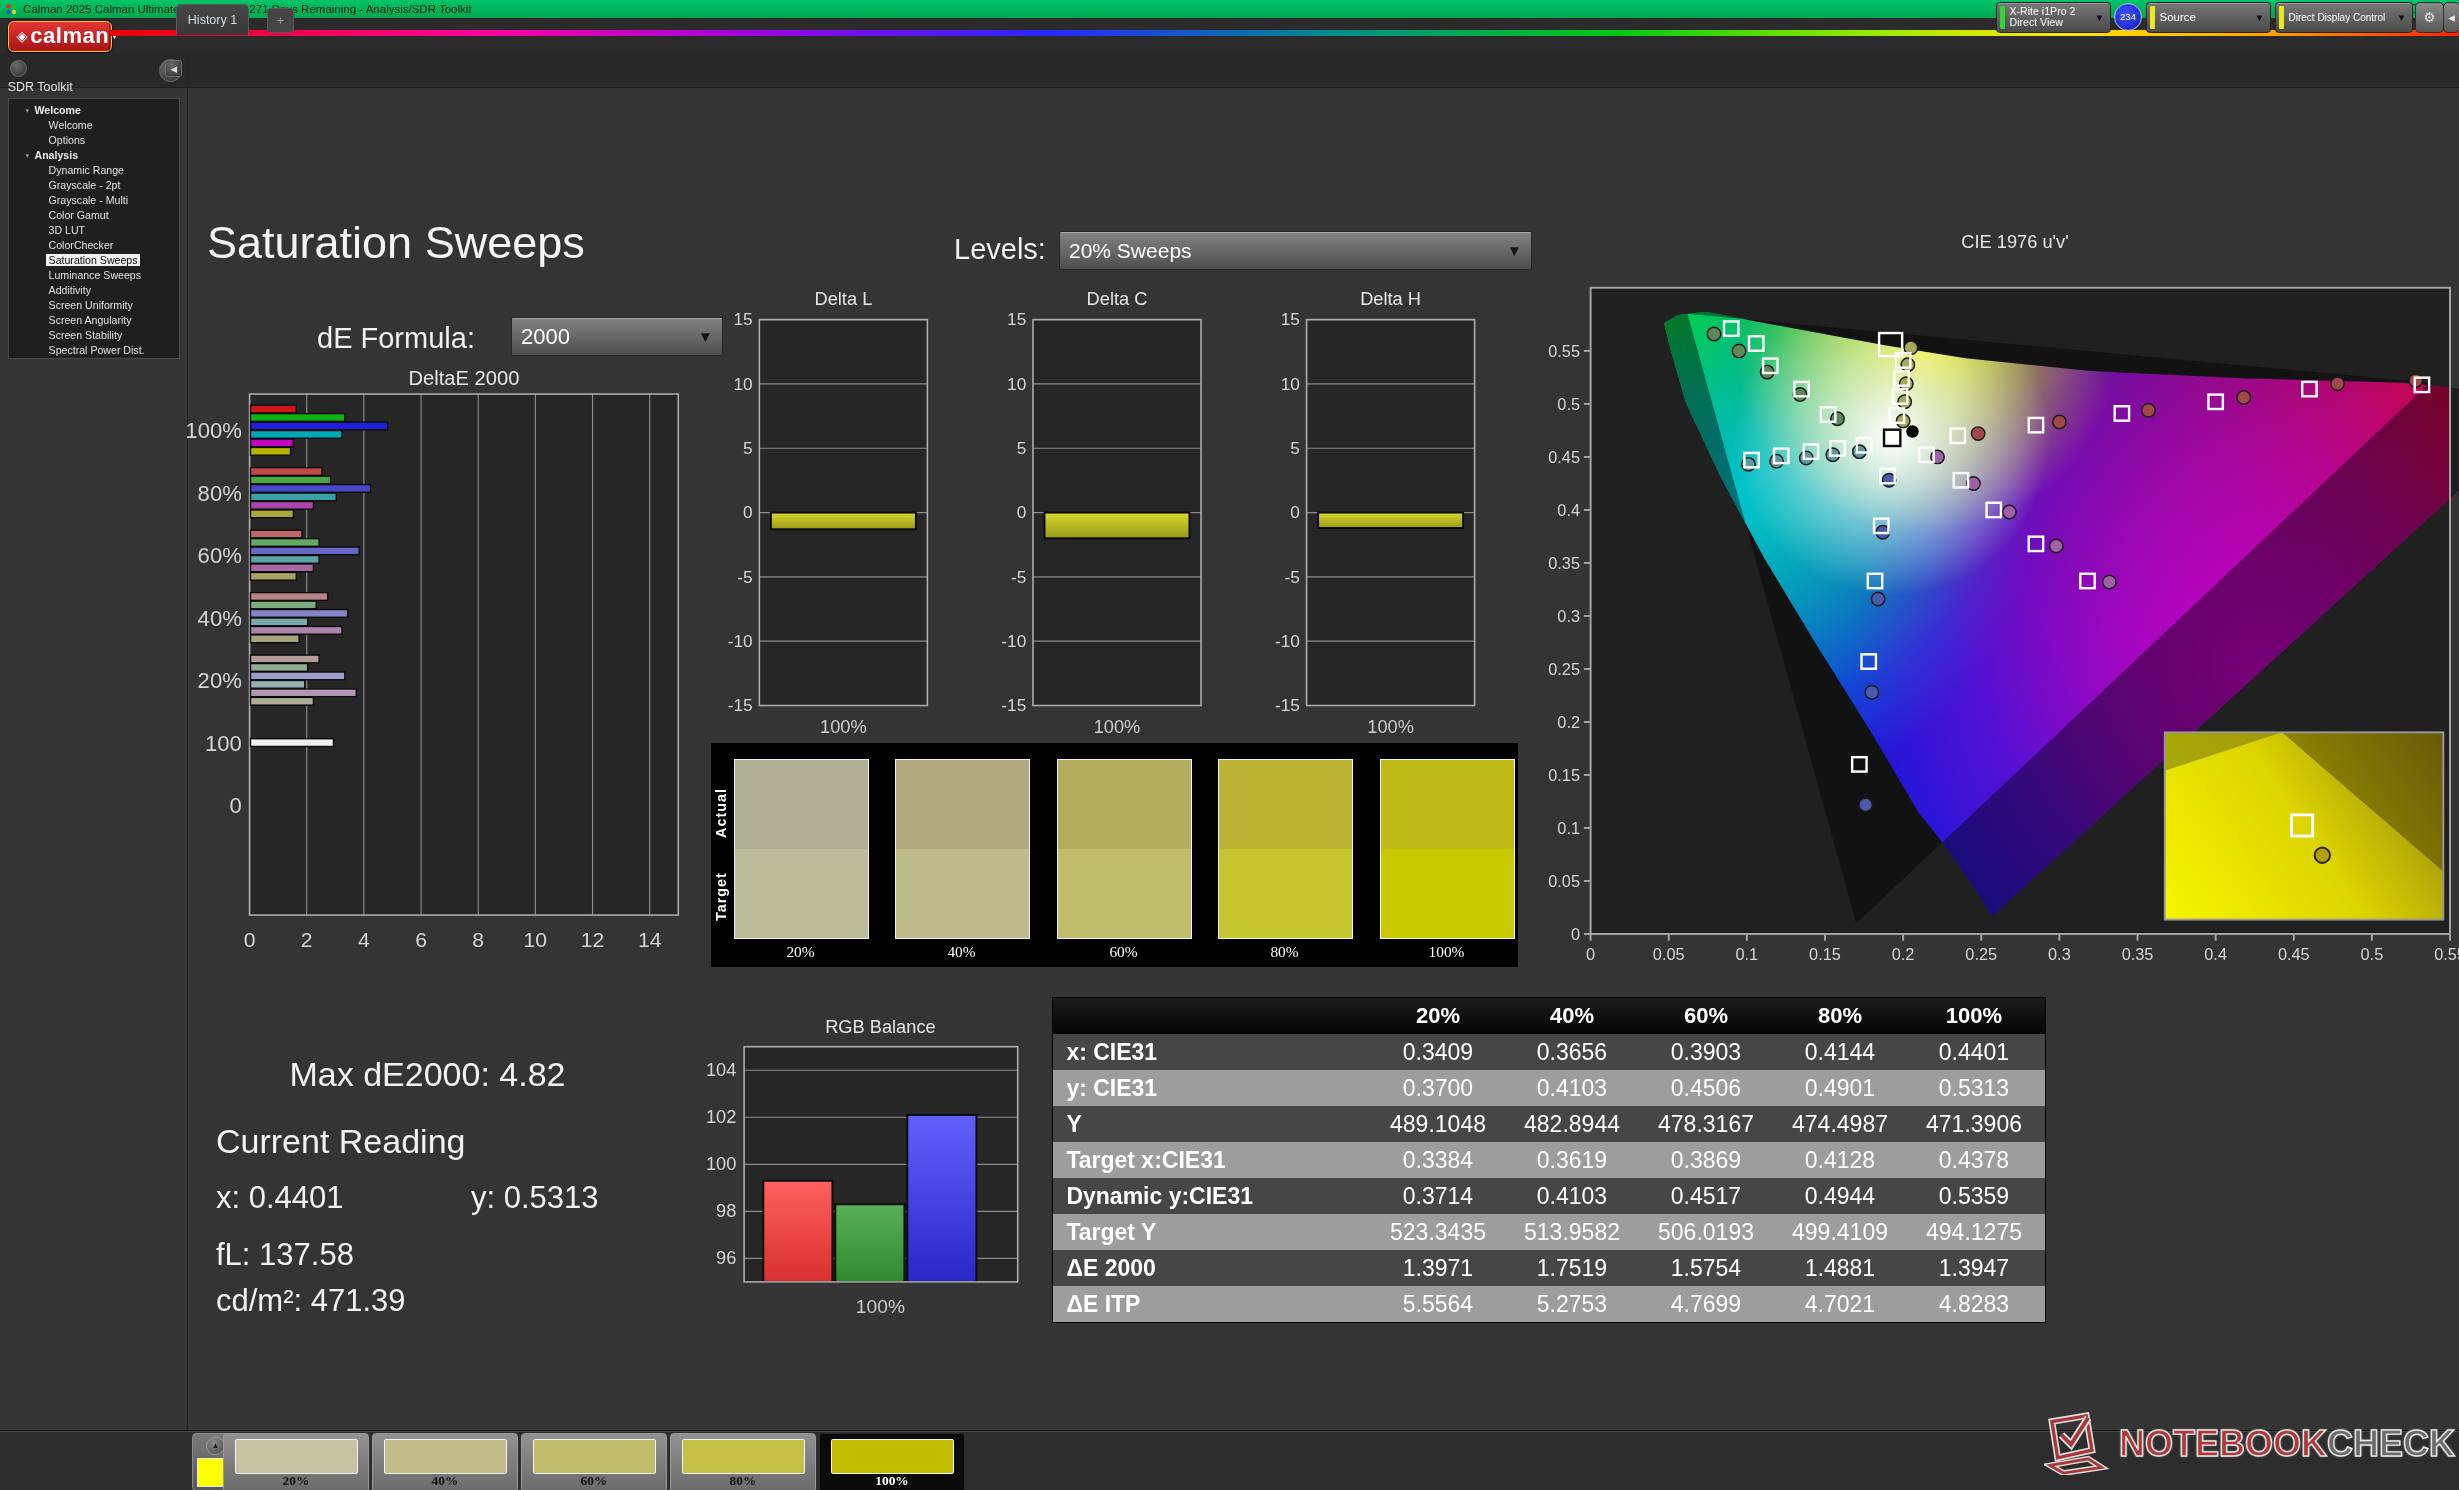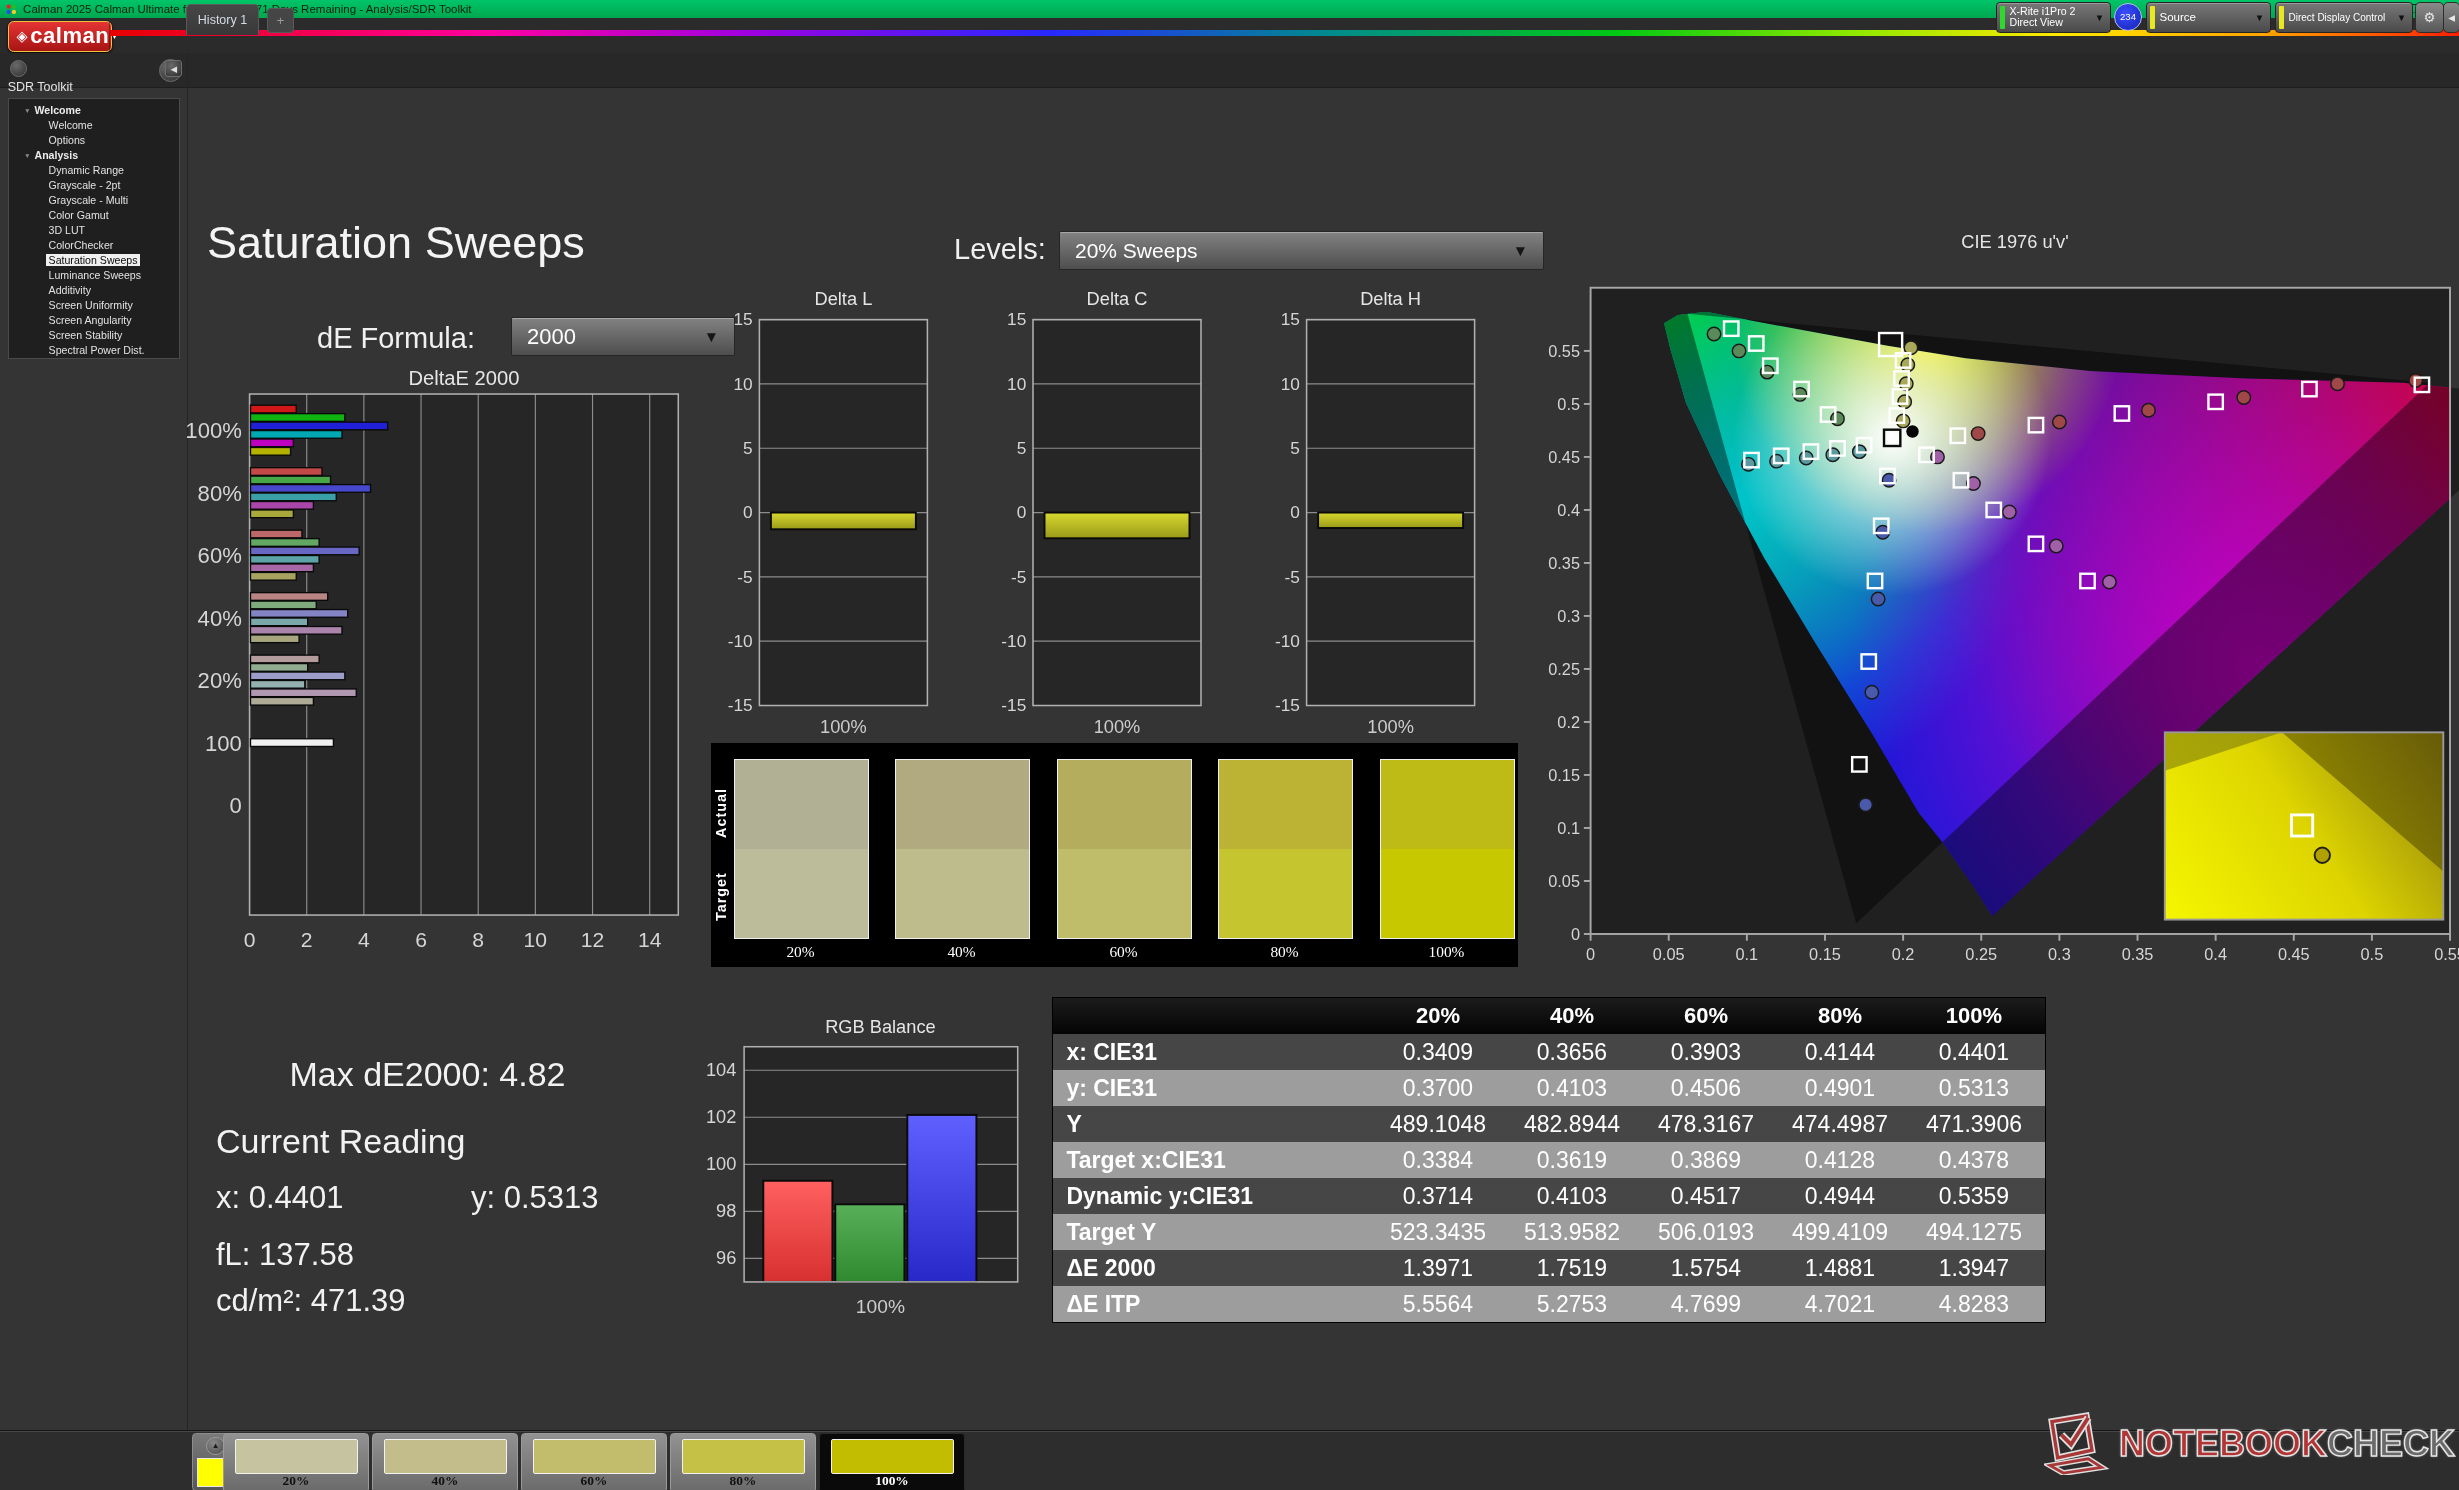--- a/index.html
+++ b/index.html
@@ -11,41 +11,41 @@
   
   .logobar{position:absolute;left:0;top:18px;width:2459px;height:35px;background:#2b2b2b}
   .calman-btn{position:absolute;left:7.7px;top:2.9px;width:102px;height:29px;border-radius:5.8px;background:linear-gradient(#e43434,#a81414);border:1px solid #f0c040;display:flex;align-items:center;color:#fff;box-shadow:0 1px 2.9px #000}
   .calman-btn .diamond{font-size:14.4px;margin:0 2.9px 0 7.7px}
   .calman-btn .ctext{font-size:22px;font-weight:bold;letter-spacing:0.5px}
   .calman-btn .drop{margin-left:auto;width:19px;height:100%;border-left:1px solid rgba(0,0,0,.35);display:flex;align-items:center;justify-content:center;font-size:8.6px}
   .rainbow{position:absolute;left:110px;top:11.5px;width:2349px;height:6.7px;background:linear-gradient(90deg,#e80000 0%,#ff00a0 16%,#a000e0 27%,#2828ff 40%,#008c8c 52%,#00c814 64%,#8ce800 74%,#ffe800 83%,#ffa000 92%,#ff1e00 100%)}
   
   .tabrow{position:absolute;left:0;top:53px;width:2459px;height:34px;background:#282828;border-bottom:1px solid #1e1e1e}
   .circle-btn{position:absolute;width:21px;height:21px;border-radius:50%;background:radial-gradient(circle at 35% 30%,#6a6a6a,#2e2e2e);border:1px solid #6e6e6e;color:#ddd;font-size:8.6px;display:flex;align-items:center;justify-content:center}
-  .htab{position:absolute;left:186px;top:3.8px;width:71px;height:30px;background:linear-gradient(#474747,#383838);border:1px solid #5a5a5a;border-bottom:none;border-radius:4.8px 4.8px 0 0;display:flex;align-items:center;justify-content:center;font-size:12.5px;color:#d4dce8}
+  .htab{position:absolute;left:176px;top:3.8px;width:71px;height:30px;background:linear-gradient(#474747,#383838);border:1px solid #5a5a5a;border-bottom:none;border-radius:4.8px 4.8px 0 0;display:flex;align-items:center;justify-content:center;font-size:12.5px;color:#d4dce8}
   .addtab{position:absolute;left:267px;top:7.7px;width:25px;height:23px;background:#454545;border:1px solid #5a5a5a;border-radius:3.8px;color:#999;font-size:13.4px;display:flex;align-items:center;justify-content:center}
   .mini-dd{position:absolute;top:1.9px;height:29px;background:linear-gradient(#787878,#4a4a4a);border:1px solid #242424;border-radius:3.8px;display:flex;align-items:center;color:#fff;box-shadow:inset 0 1px 0 rgba(255,255,255,.25)}
   .mini-dd .stripe{width:4.8px;height:23px;margin:0 4.8px 0 2.9px;border-radius:1px}
   .mini-dd .lines{font-size:10.6px;line-height:11.5px}
   .mini-dd .arr{margin-left:auto;margin-right:5.8px;color:#111;font-size:9.6px}
   .badge{position:absolute;width:26px;height:26px;border-radius:50%;background:radial-gradient(circle at 40% 35%,#3a50ff,#1420b4);border:1.9px solid #b8c4e8;color:#fff;font-size:9.6px;display:flex;align-items:center;justify-content:center}
   .sq-btn{position:absolute;top:1.9px;width:27px;height:29px;background:linear-gradient(#8a8a8a,#585858);border:1px solid #2e2e2e;border-radius:4.8px;color:#e8e8e8;display:flex;align-items:center;justify-content:center;font-size:13.4px}
   
   .side-title{position:absolute;left:7.7px;top:80px;font-size:12.5px;color:#e4e4e4}
   .tree{position:absolute;left:7.7px;top:98px;width:172px;height:261px;background:#1f1f1f;border:1px solid #4a4a4a;padding:3.8px 0;box-sizing:border-box;font-size:10.6px}
   .tree-sec{padding-left:15.4px;height:15px;line-height:15px;color:#ececec;font-weight:bold}
   .tree-sec .tri{color:#8a8a8a;font-size:6.7px;margin-right:3.8px;vertical-align:1px}
   .tree-item{padding-left:37px;height:15px;line-height:15px;color:#e2e2e2;white-space:nowrap}
   .tree-item span{padding:0 2.9px}
   .tree-item.sel span{background:#f0f0f0;color:#0a0a0a}
   .vline{position:absolute;left:187px;top:53px;width:1px;height:1438px;background:#242424}
   
   .h1{position:absolute;left:207px;top:217px;font-size:45px;color:#f4f4f4}
   .flabel{position:absolute;font-size:29px;color:#f0f0f0}
-  .dd{position:absolute;background:linear-gradient(#828282,#4e4e4e);border:1px solid #262626;border-radius:1.9px;color:#fff;display:flex;align-items:center;padding:0 15px;box-shadow:inset 0 1px 0 rgba(255,255,255,.3)}
+  .dd{position:absolute;background:linear-gradient(#828282,#4e4e4e);border:1px solid #262626;border-radius:1.9px;color:#fff;display:flex;align-items:center;padding:0 9px;box-shadow:inset 0 1px 0 rgba(255,255,255,.3)}
   .dd .val{font-size:22px}
   .dd .arr{margin-left:auto;color:#151515;font-size:15.4px}
   .stat{position:absolute;color:#f2f2f2}
   
   .swpanel{position:absolute;left:711px;top:743px;width:807px;height:224px;background:#000}
   .sw-rot{position:absolute;left:1.9px;width:19px;color:#fff;font-size:14.4px;font-weight:bold;letter-spacing:1px;writing-mode:vertical-rl;transform:rotate(180deg);text-align:center}
   .swcol{position:absolute;top:16.3px;width:133px;height:178px;border:1.9px solid #f0f0f0}
   .swcol .half{position:absolute;left:0;width:100%;height:50%}
   .swlab{position:absolute;width:133px;text-align:center;top:200px;font-size:15.4px;color:#fff;font-family:"Liberation Serif",serif}
   

